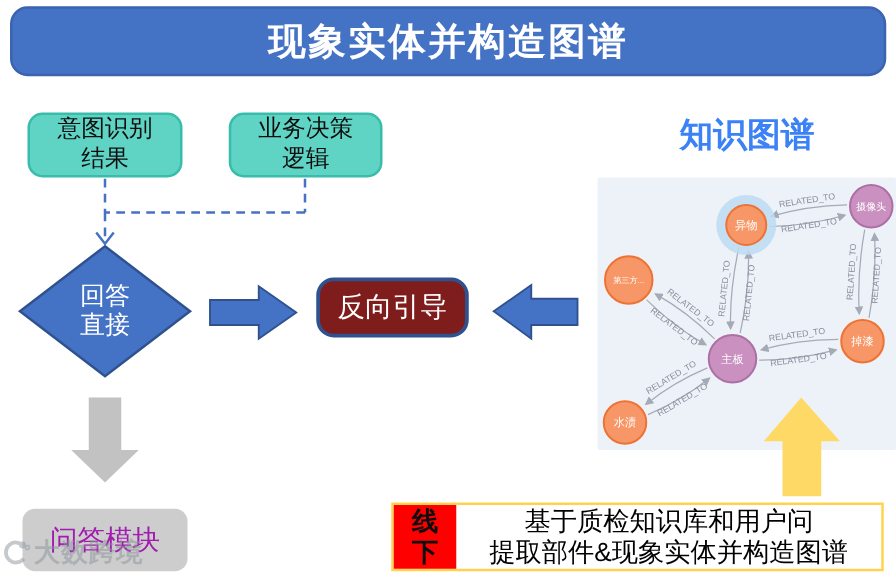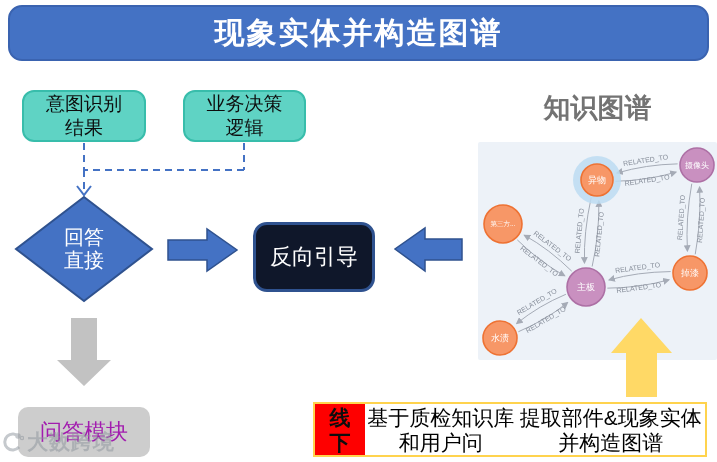--- a/index.html
+++ b/index.html
@@ -26,56 +26,56 @@
   }
   .teal-box.intent { left:22px; width:124px; }
   .teal-box.logic  { left:183px; width:123px; }
   
   .diamond-text {
     position:absolute; left:24px; top:226px; width:120px; z-index:3;
     text-align:center; color:#ffffff; font-size:20px; line-height:23px;
   }
   
   .reverse-box {
-    position:absolute; left:253px; top:222px; width:122px; height:70px;
-    background:#0f172a; border:3px solid #2f528f; border-radius:14px; z-index:3;
+    position:absolute; left:253px; top:222px; width:122px; height:48px;
+    background:#7f1d1d; border:3px solid #2f528f; border-radius:14px; z-index:3;
     display:flex; align-items:center; justify-content:center;
     color:#ffffff; font-size:22px;
   }
   
   .qa-box {
     position:absolute; left:18px; top:407px; width:132px; height:50px;
     background:#cdcdcd; border-radius:10px; z-index:3;
     display:flex; align-items:center; justify-content:center;
     color:#a21caf; font-size:22px;
   }
   
   .kg-title {
     position:absolute; left:478px; top:90px; width:239px; z-index:3;
-    text-align:center; color:#737373; font-size:27px; font-weight:800;
+    text-align:center; color:#3b82f6; font-size:27px; font-weight:800;
   }
   .kg-panel {
     position:absolute; left:478px; top:142px; width:239px; height:218px;
     background:#edf2f8; border-radius:2px; z-index:1;
   }
   
   .shapes { position:absolute; left:0; top:0; width:717px; height:462px;
     z-index:2; pointer-events:none; }
   
   .offline-note {
     position:absolute; left:313px; top:402px; width:394px; height:55px;
     border:2.5px solid #ffd34d; background:#fff; display:flex; z-index:3;
   }
   .offline-tag {
     width:50px; background:#fe0000; color:#0d0d0d; font-size:21px; font-weight:bold;
     display:flex; flex-direction:column; align-items:center; justify-content:center;
     line-height:25px;
   }
   .offline-body {
-    flex:1; display:flex; flex-direction:row; align-items:center; justify-content:center;
+    flex:1; display:flex; flex-direction:column; align-items:center; justify-content:center;
     color:#000; font-size:21px; line-height:25px; text-align:center;
   }
   
   .watermark {
     position:absolute; left:2px; top:428px; z-index:4; opacity:.5;
     display:flex; align-items:center; gap:3px; color:#8d949c;
   }
   .watermark .wm-text { font-size:21px; font-weight:bold; letter-spacing:1px; }
 </style>
 </head>

